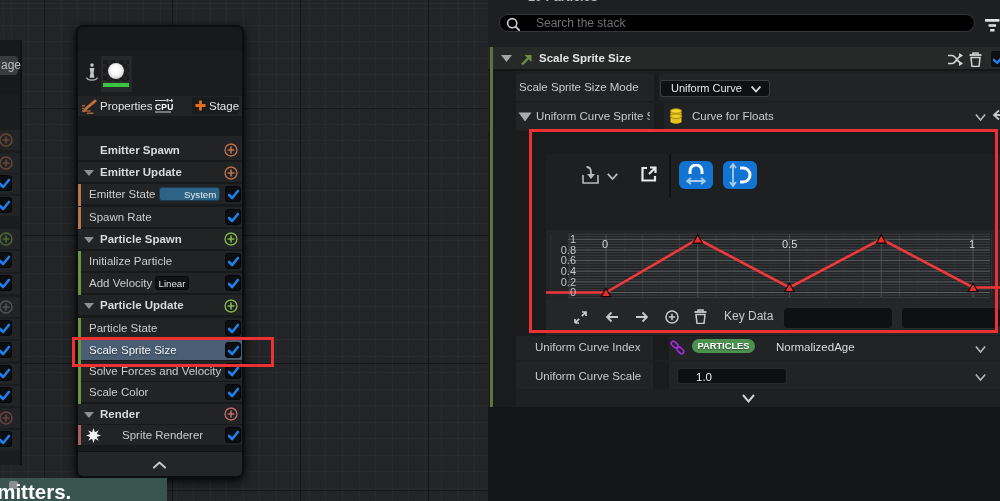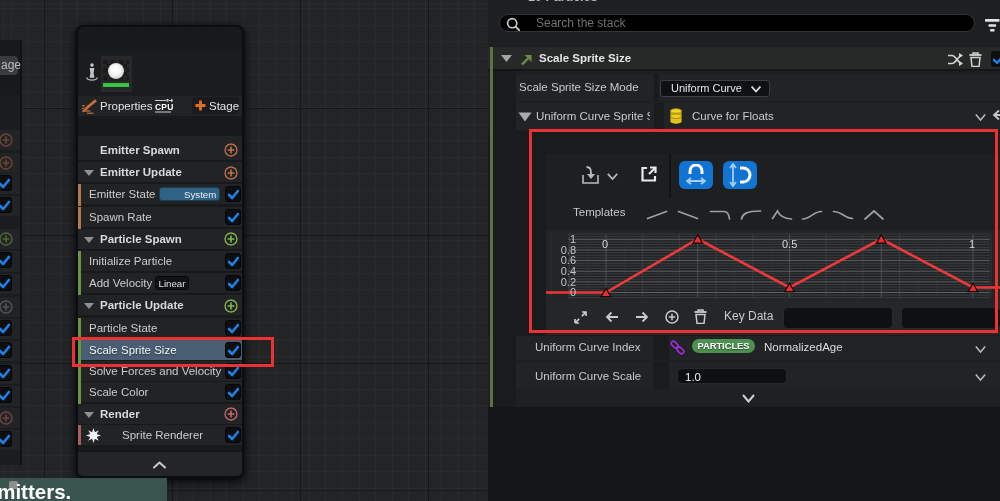--- a/index.html
+++ b/index.html
@@ -452,47 +452,20 @@
                 <path d="M2 17 h16 M5 14 l-4 3 4 3 M15 14 l4 3 -4 3" stroke="#a6cdf0" stroke-width="1.8" fill="none"></path>
               </svg>
         </div>
         <div class="bluebtn" style="left:176.8px;">
           <svg style="position:absolute;left:4px;top:2px;" width="26" height="24" viewBox="0 0 26 24">
                 <path d="M6 2 v20 M3 5 l3-4 3 4 M3 19 l3 4 3-4" stroke="#a6cdf0" stroke-width="1.8" fill="none"></path>
                 <path d="M13 5 h3 a7 7 0 0 1 0 14 h-3" stroke="#ffffff" stroke-width="3" fill="none"></path>
               </svg>
         </div>
       </div>
-      <div id="ctemplates">
-        <div class="t">Templates</div>
-        <svg style="position:absolute;left:100px;top:10.5px;" width="22" height="12" viewBox="0 0 22 12">
-              <path d="M1.5 9.5 L20.5 2.5" stroke="#9fa0a1" stroke-width="1.7" fill="none" stroke-linecap="round"></path>
-            </svg>
-        <svg style="position:absolute;left:131px;top:10.5px;" width="22" height="12" viewBox="0 0 22 12">
-              <path d="M1.5 2.5 L20.5 9.5" stroke="#9fa0a1" stroke-width="1.7" fill="none" stroke-linecap="round"></path>
-            </svg>
-        <svg style="position:absolute;left:163px;top:10.5px;" width="22" height="12" viewBox="0 0 22 12">
-              <path d="M1.5 2.5 H15 C18.5 2.5 20 5.5 20.5 10" stroke="#9fa0a1" stroke-width="1.7" fill="none" stroke-linecap="round"></path>
-            </svg>
-        <svg style="position:absolute;left:194px;top:10.5px;" width="22" height="12" viewBox="0 0 22 12">
-              <path d="M1.5 10 C2.5 5 6 2 20.5 2" stroke="#9fa0a1" stroke-width="1.7" fill="none" stroke-linecap="round"></path>
-            </svg>
-        <svg style="position:absolute;left:224.5px;top:10.5px;" width="22" height="12" viewBox="0 0 22 12">
-              <path d="M1.5 9.5 L6.5 2 C9 8 14 9.5 20.5 10" stroke="#9fa0a1" stroke-width="1.7" fill="none" stroke-linecap="round"></path>
-            </svg>
-        <svg style="position:absolute;left:255px;top:10.5px;" width="22" height="12" viewBox="0 0 22 12">
-              <path d="M1.5 10 C10 9.5 12.5 2.5 20.5 2.5" stroke="#9fa0a1" stroke-width="1.7" fill="none" stroke-linecap="round"></path>
-            </svg>
-        <svg style="position:absolute;left:286px;top:10.5px;" width="22" height="12" viewBox="0 0 22 12">
-              <path d="M1.5 2.5 C10 2.5 12.5 9.5 20.5 9.5" stroke="#9fa0a1" stroke-width="1.7" fill="none" stroke-linecap="round"></path>
-            </svg>
-        <svg style="position:absolute;left:316.5px;top:10.5px;" width="22" height="12" viewBox="0 0 22 12">
-              <path d="M2 10 L11 2 L20 10" stroke="#9fa0a1" stroke-width="1.7" fill="none" stroke-linecap="round"></path>
-            </svg>
-      </div>
       <div id="cgraph">
         <svg width="454" height="70" viewBox="0 0 454 70">
           <g stroke="#3a3d3f" stroke-width="1">
             <path d="M22 4.1h422M22 6.7h422M22 12h422M22 14.6h422M22 17.3h422M22 22.6h422M22 25.3h422M22 28h422M22 33.3h422M22 35.9h422M22 38.6h422M22 43.9h422M22 46.5h422M22 49.2h422M22 54.5h422M22 57.1h422M22 59.8h422M22 65h422M22 67.7h422"></path>
           </g>
           <g stroke="#2e3133" stroke-width="1">
             <path d="M4.9 4v63M41.6 4v63M78.3 4v63M115.1 4v63M151.8 4v63M188.5 4v63M225.2 4v63M243.5 4v63M261.9 4v63M298.6 4v63M335.2 4v63M372.0 4v63M390.3 4v63M408.7 4v63M427.0 4v63M445.4 4v63"></path>
           </g>
           <g stroke="#3a3d3f" stroke-width="1">
             <path d="M23.3 4v63M96.7 4v63M133.4 4v63M170.1 4v63M206.8 4v63M280.2 4v63M316.9 4v63M353.6 4v63"></path>
@@ -554,29 +527,29 @@
   <div id="idxrow">
     <div class="prowlbl" style="left:19px;top:5px;font-size:11.5px;color:#c9cacb;">Uniform Curve Index</div>
     <div class="vline" style="left:137px;top:0;width:16px;height:24px;"></div>
     <svg style="position:absolute;left:154px;top:4px;" width="15" height="15" viewBox="0 0 15 15">
           <g stroke="#a32ae0" stroke-width="1.6" fill="none" transform="rotate(-45 7.5 7.5)">
             <rect x="5.3" y="-0.4" width="4.4" height="7.6" rx="2.2"></rect>
             <rect x="5.3" y="7.8" width="4.4" height="7.6" rx="2.2"></rect>
           </g>
         </svg>
     <span class="pill" style="position:absolute;left:176px;top:3px;">PARTICLES</span>
-    <div class="prowlbl" style="left:248px;top:5px;font-size:11.5px;color:#dcdddf;">NormalizedAge</div>
+    <div class="prowlbl" style="left:260px;top:5px;font-size:11.5px;color:#dcdddf;">NormalizedAge</div>
     <svg class="chev" style="left:459px;top:8px;" width="13" height="9" viewBox="0 0 13 9">
           <path d="M1 1 L6.5 7.5 L12 1" stroke="#b9babb" stroke-width="1.8" fill="none"></path>
         </svg>
   </div>
   <div id="sclrow">
     <div class="prowlbl" style="left:19px;top:8px;font-size:11.5px;color:#c9cacb;">Uniform Curve Scale</div>
     <div class="vline" style="left:137px;top:0;width:16px;height:27px;"></div>
-    <div id="scaleinput"><span style="margin-left:7px;">1.0</span></div>
+    <div id="scaleinput"><span style="margin-left:18px;">1.0</span></div>
     <svg class="chev" style="left:459px;top:10px;" width="13" height="9" viewBox="0 0 13 9">
           <path d="M1 1 L6.5 7.5 L12 1" stroke="#b9babb" stroke-width="1.8" fill="none"></path>
         </svg>
   </div>
   <div id="btmarea">
     <svg style="position:absolute;left:226px;top:3px;" width="13" height="9" viewBox="0 0 13 9">
           <path d="M1 1 L6.5 7.5 L12 1" stroke="#cfd0d1" stroke-width="2" fill="none"></path>
         </svg>
   </div>
   <div id="verybtm"></div>

